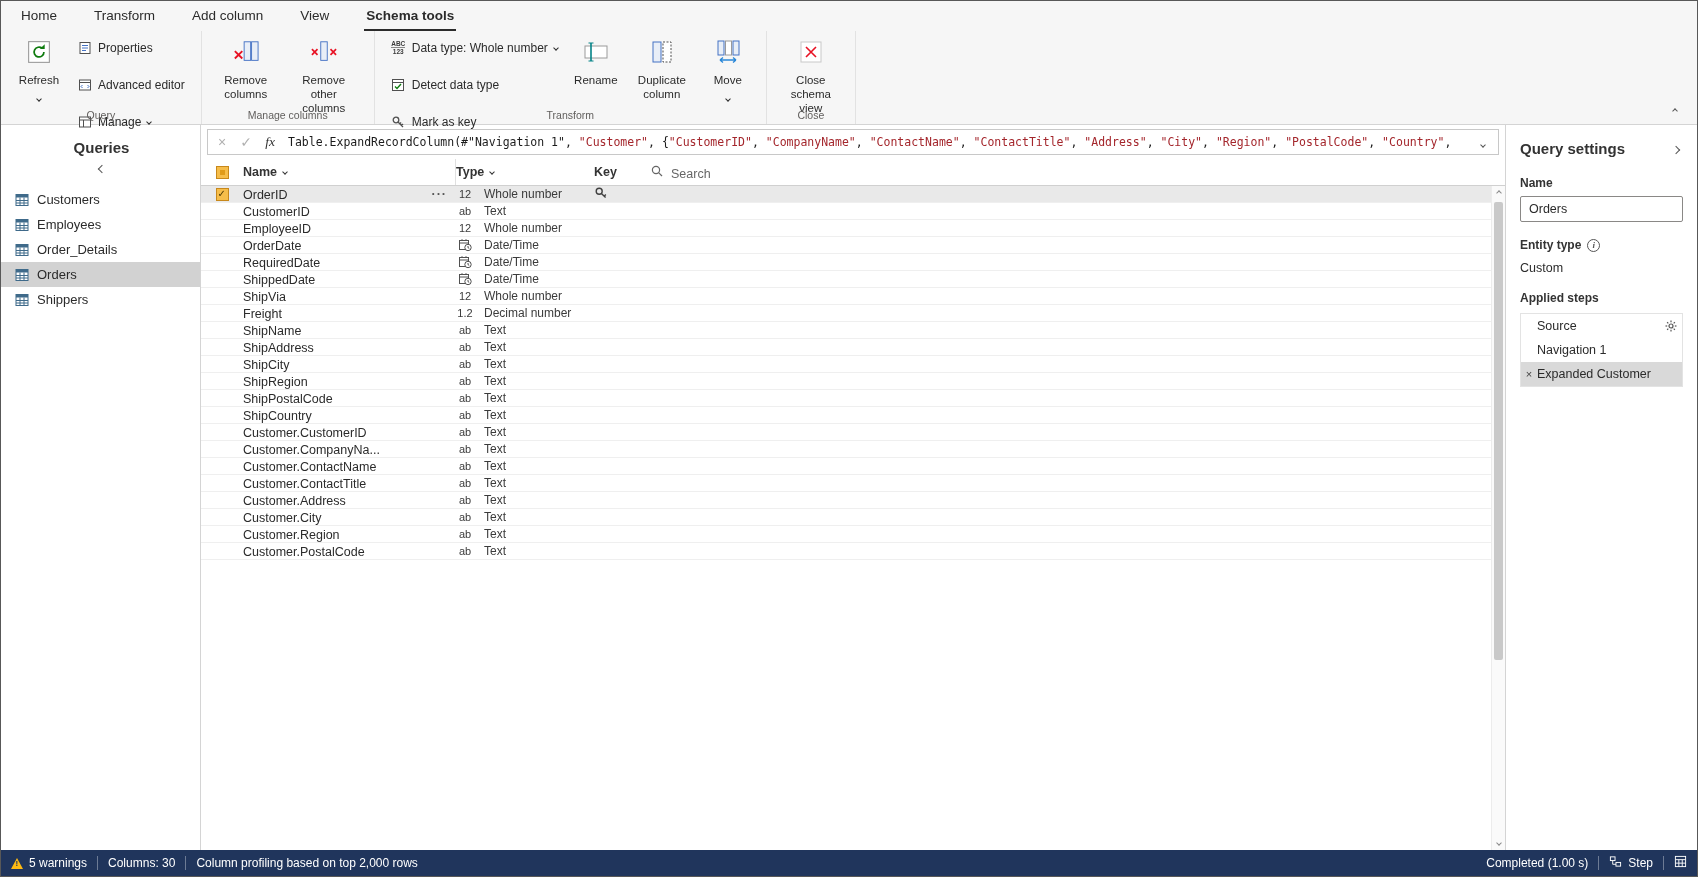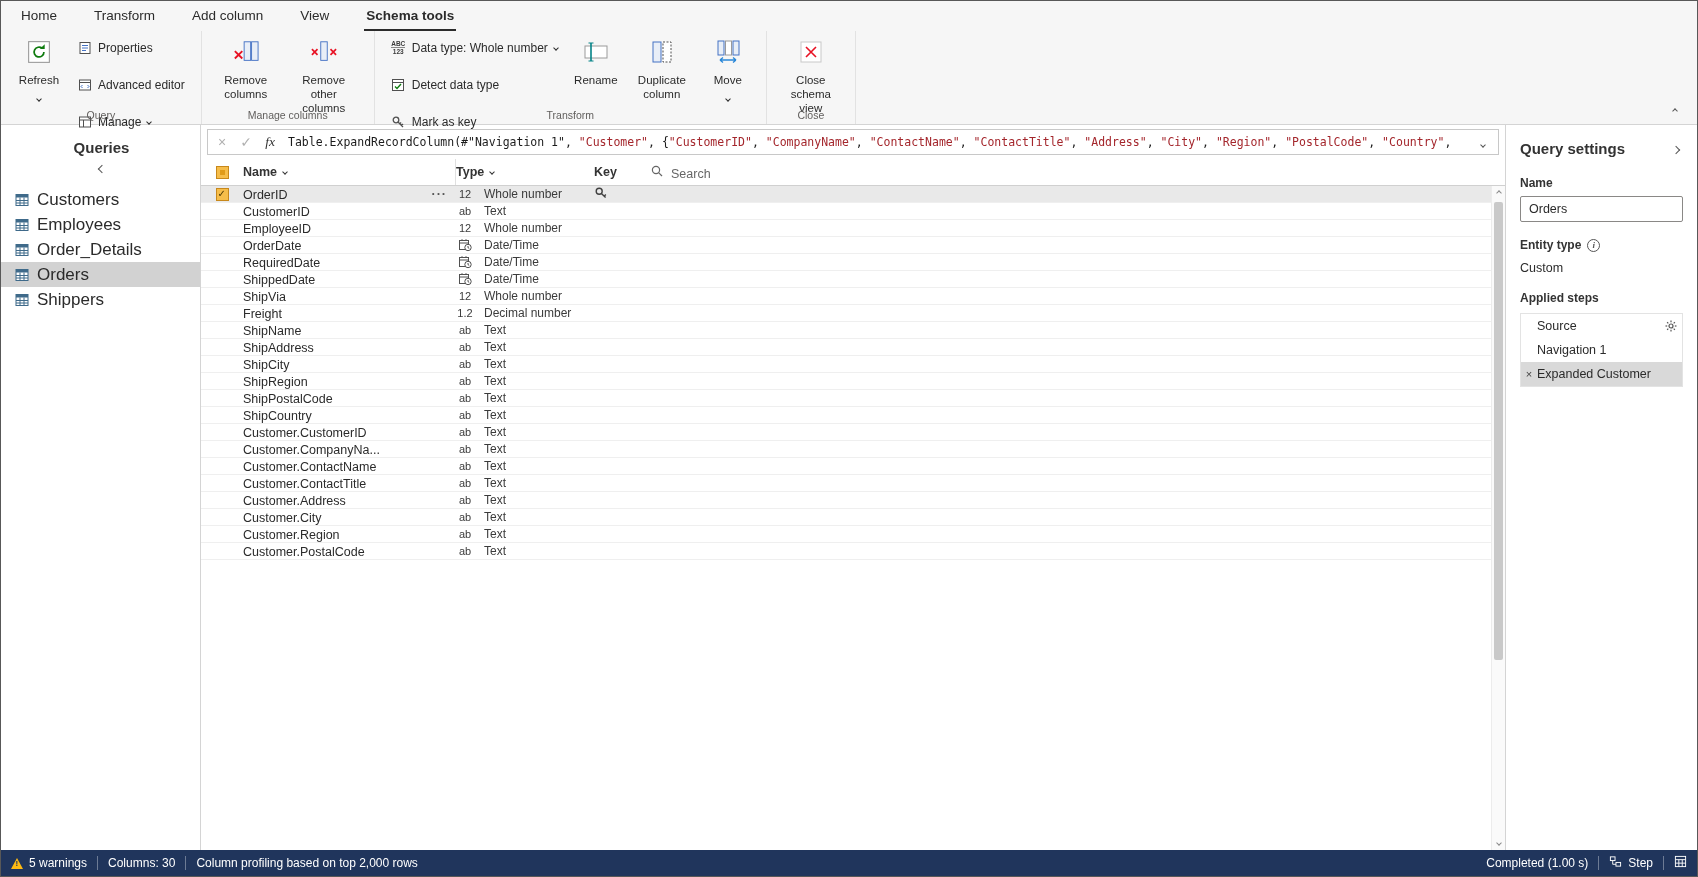--- a/index.html
+++ b/index.html
@@ -39,21 +39,21 @@
   .chev.right { transform:rotate(-45deg); }
 
   
   .main { flex:1 1 auto; display:flex; min-height:0; }
 
   
   .queries-pane { width:200px; flex:0 0 auto; border-right:1px solid #d4d4d4; background:#fff; padding-top:6px; }
   .pane-header { display:flex; align-items:center; justify-content:space-between; padding:8px 12px 8px 14px;flex-direction:column; }
   .pane-title { font-size:15px; font-weight:600; color:#333; }
   .pane-collapse { background:none; border:none; color:#555; cursor:pointer; padding:4px; }
-  .qitem { display:flex; align-items:center; gap:8px; height:25px; padding-left:14px; font-size:17px; color:#2b2b2b; cursor:pointer; }
+  .qitem { display:flex; align-items:center; gap:8px; height:25px; padding-left:14px; font-size:13px; color:#2b2b2b; cursor:pointer; }
   .qitem.selected { background:#d2d2d2; }
   .qicon { width:14px; height:14px; display:inline-flex; }
 
   
   .center { flex:1 1 auto; display:flex; flex-direction:column; min-width:0; background:#fff; }
   .formula-row { padding:4px 6px; flex:0 0 auto; }
   .formula-box { height:26px; border:1px solid #c8c8c8; background:#fff; display:flex; align-items:center; padding:0 2px; }
   .fbtn { background:none; border:none; color:#b0b0b0; font-size:14px; width:24px; height:24px; cursor:pointer; line-height:1; }
   .fx { font-family:"Liberation Serif", serif; font-style:italic; font-size:13.5px; color:#333; width:24px; text-align:center; }
   .formula-input { flex:1 1 auto; font-family:"DejaVu Sans Mono", monospace; font-size:11.5px; white-space:pre; overflow:hidden; color:#1b1b1b; padding-left:6px; }

